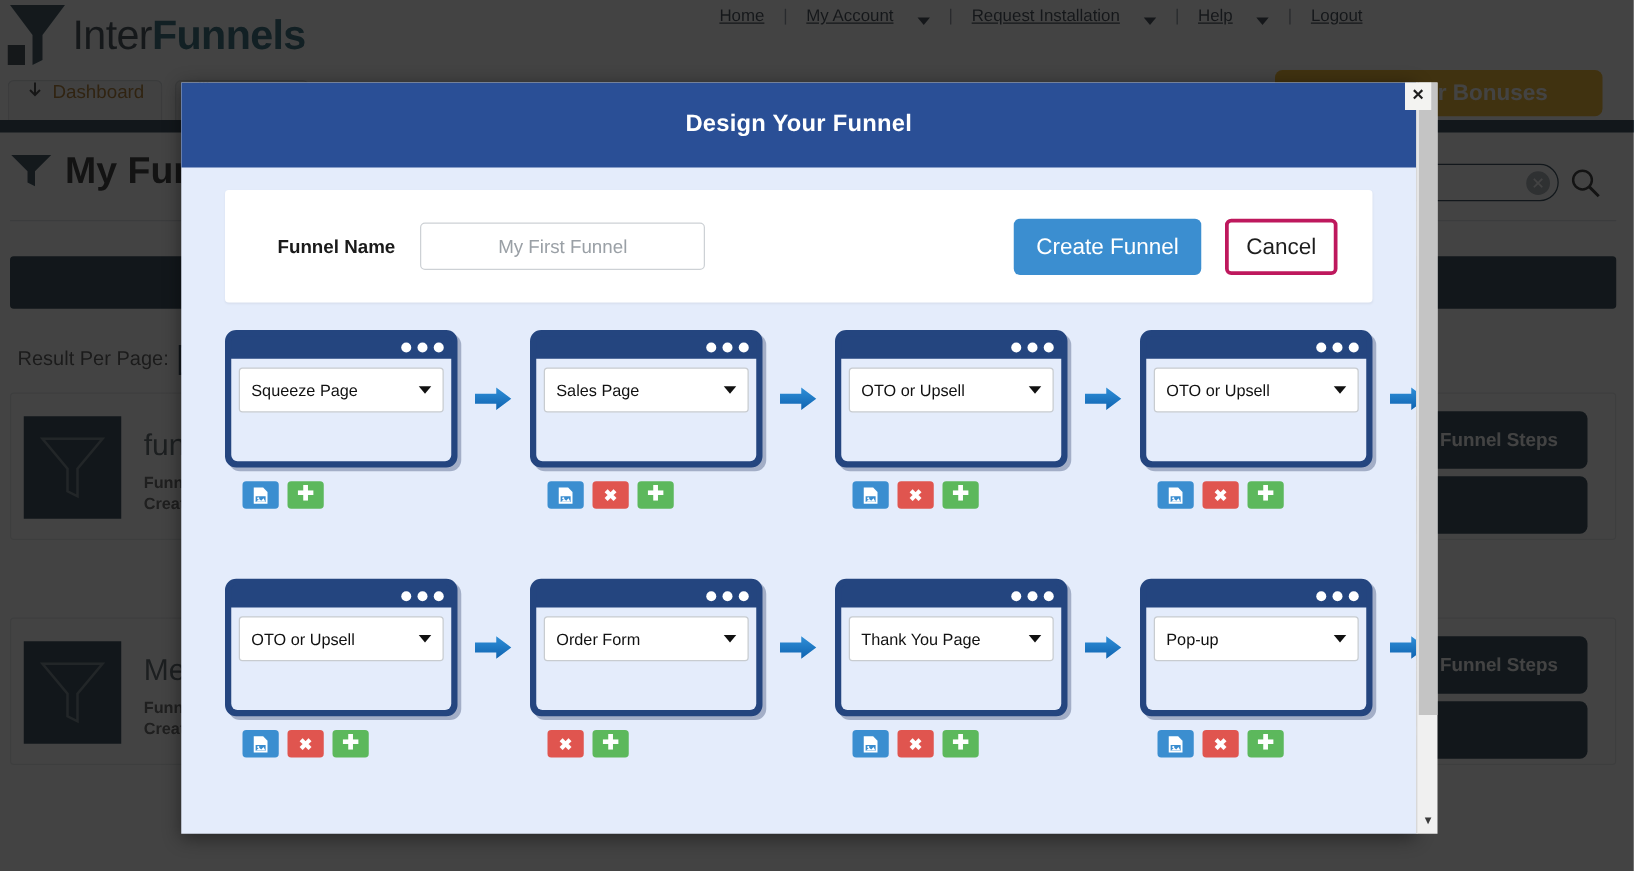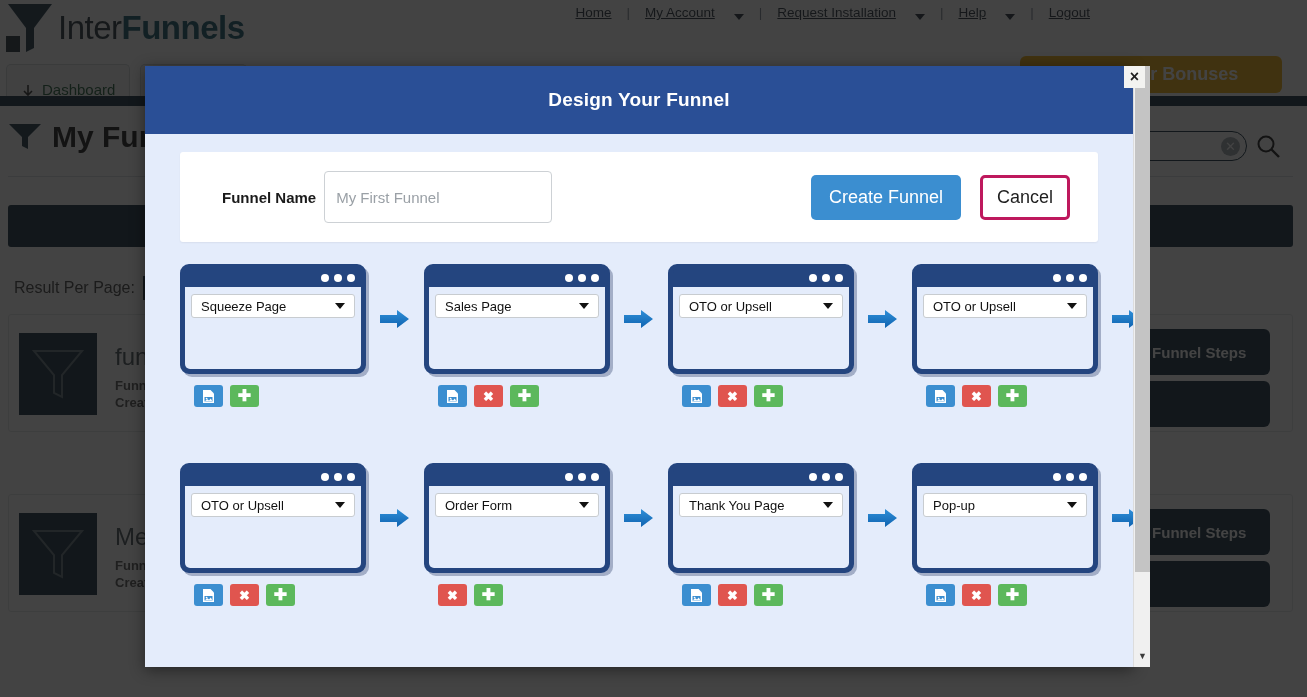--- a/index.html
+++ b/index.html
@@ -43,22 +43,22 @@
   .logo-text { font-size: 33px; color: #1d2b36; letter-spacing: -0.5px; }
   .logo-text b { color: #0d4f63; font-weight: 700; }
 
   .bg-tabs {
     position: absolute; left: 0; top: 60px; width: 1307px; height: 38px;
     display: flex; align-items: flex-end; gap: 10px; padding-left: 6px;
   }
   .bg-tab {
     height: 34px; border: 1px solid #cfd4d8; border-bottom: none;
     border-radius: 5px 5px 0 0; background: #f4f5f6;
-    display: flex; align-items: flex-end; gap: 7px;
-    padding: 0 14px; font-size: 15px; color: #14532d;
+    display: flex; align-items: flex-start; gap: 7px;
+    padding: 0 14px; font-size: 15px; color: #a16207;
   }
   .bg-strip {
     position: absolute; left: 0; top: 96px; width: 1307px; height: 10px;
     background: #0b2638;
   }
   .bonus-btn {
     position: absolute; right: 25px; top: 56px;
     width: 262px; height: 37px; border-radius: 6px;
     background: #f1a800; color: #fff; font-size: 18px; font-weight: 700;
     display: flex; align-items: center; justify-content: center;
@@ -167,24 +167,24 @@
   .modal-body { padding: 18px 35px 0 35px; }
 
   .name-card {
     background: #fff; border-radius: 3px;
     height: 90px; display: flex; align-items: center;
     padding: 0 28px 0 42px;
     box-shadow: 0 1px 2px rgba(0,0,0,.06);
   }
   .name-label { font-size: 15px; font-weight: 700; color: #1a1a1a; }
   .name-input {
-    margin-left: 8px; width: 228px; height: 52px;
+    margin-left: 20px; width: 228px; height: 38px;
     border: 1px solid #cdd1d5; border-radius: 4px;
     padding: 0 11px; font-size: 15px; color: #111;
-    font-family: "Liberation Sans", sans-serif; background: #fff;
+    font-family: "Liberation Sans", sans-serif; background: #fff; text-align: center;
   }
   .name-input::placeholder { color: #9aa0a6; }
   .btn-create {
     margin-left: auto; width: 150px; height: 45px;
     background: #3b8ed0; color: #ffffff; border: none; border-radius: 5px;
     font-size: 18px; cursor: pointer;
     font-family: "Liberation Sans", sans-serif;
   }
   .btn-cancel {
     margin-left: 19px; width: 90px; height: 45px;
@@ -208,21 +208,21 @@
     height: 18px; display: flex; align-items: center;
     justify-content: flex-end; padding-right: 6px; gap: 5px;
   }
   .win-dot { width: 8px; height: 8px; border-radius: 50%; background: #fff; }
   .win-page {
     position: absolute; left: 0; right: 0; top: 18px; bottom: 0;
     background: #e4ecfb; border-radius: 0 0 5px 5px;
     padding: 7px 6px 0 6px;
   }
   .step-select {
-    width: 100%; height: 24px;
+    width: 100%; height: 36px;
     border: 1px solid #c8ccd0; border-radius: 3px;
     background: #fff; font-size: 13px; color: #111;
     padding: 0 9px;
     display: flex; align-items: center;
     font-family: "Liberation Sans", sans-serif;
     cursor: pointer;
   }
   .step-select .val { flex: 1; }
   .step-select .tri {
     width: 0; height: 0;

